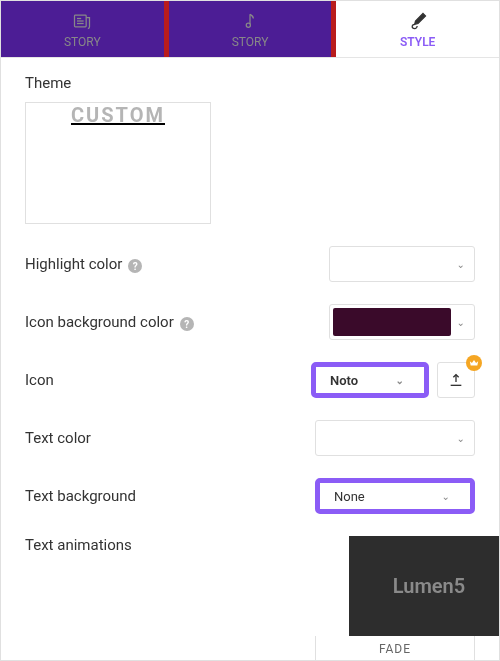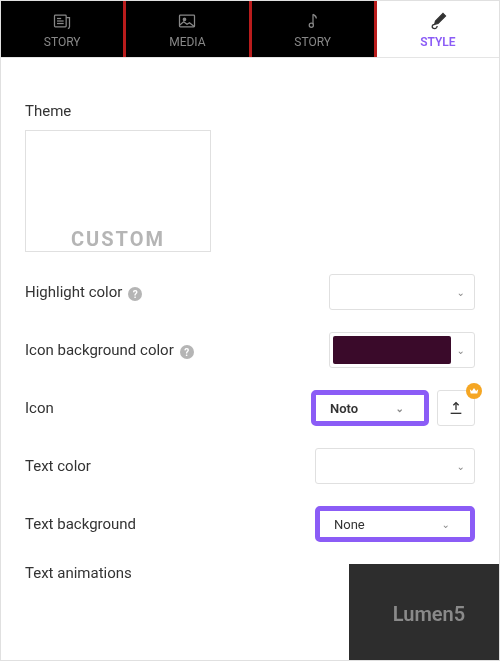--- a/index.html
+++ b/index.html
@@ -1,24 +1,24 @@
 <!DOCTYPE html>
 <html><head>
 <meta charset="utf-8">
 <style>
 * { box-sizing: border-box; margin: 0; padding: 0; font-family: -apple-system, BlinkMacSystemFont, "Segoe UI", Roboto, sans-serif; }
 body { width: 500px; height: 661px; background: #fff; border: 1px solid #e0e0e0; overflow: hidden; }
 .tabs { display: flex; border-bottom: 1px solid #e5e5e5; }
-.tab { flex: 1; display: flex; flex-direction: column; align-items: center; justify-content: center; padding: 10px 0 8px; font-size: 12px; color: #888; cursor: pointer; background: #000000; border-right: 3px solid #b91c1c; gap: 4px; }
+.tab { flex: 1; display: flex; flex-direction: column; align-items: center; justify-content: center; padding: 10px 0 8px; font-size: 12px; color: #888; cursor: pointer; background: #4c1d95; border-right: 5px solid #b91c1c; gap: 4px; }
 .tab:last-child { border-right: none; }
 .tab.active { background: #fff; color: #8b5cf6; font-weight: 600; }
 .tab .icon svg { width: 20px; height: 20px; display: block; }
 .content { padding: 16px 24px; }
-.section-label { font-size: 15px; color: #333; margin-bottom: 10px; margin-top: 28px; }
-.theme-box { width: 186px; height: 122px; border: 1px solid #e0e0e0; display: flex; align-items: flex-end; justify-content: center; margin-bottom: 22px; }
+.section-label { font-size: 15px; color: #333; margin-bottom: 10px; }
+.theme-box { width: 186px; height: 122px; border: 1px solid #e0e0e0; display: flex; align-items: flex-start; justify-content: center; margin-bottom: 22px; text-decoration: underline; }
 .theme-text { font-size: 20px; font-weight: 700; letter-spacing: 2px; color: #b5b5b5; }
 .row { display: flex; align-items: center; margin-bottom: 22px; }
 .row-label { flex: 1; font-size: 15px; color: #333; display: flex; align-items: flex-end; gap: 6px; }
 .help-icon { width: 14px; height: 14px; border-radius: 50%; background: #b5b5b5; color: #fff; font-size: 10px; font-weight: bold; display: inline-flex; align-items: center; justify-content: center; }
 .row-control { display: flex; align-items: center; gap: 8px; position: relative; }
 .color-swatch { width: 146px; height: 36px; border: 1px solid #e0e0e0; border-radius: 3px; display: flex; align-items: center; padding: 3px; cursor: pointer; }
 .color-fill { flex: 1; height: 100%; border-radius: 2px; }
 .chev { color: #888; font-size: 10px; padding: 0 6px; }
 .select-box { width: 118px; height: 36px; border: 5px solid #8b5cf6; border-radius: 5px; display: flex; align-items: center; padding: 0 14px; font-size: 13px; font-weight: 600; color: #333; cursor: pointer; justify-content: space-between; }
 .select-box.wide { width: 160px; font-weight: normal; }
@@ -40,30 +40,20 @@
     <span class="icon">
       <svg viewBox="0 0 24 24" fill="none" stroke="#888" stroke-width="1.5">
           <rect x="3" y="5" width="14" height="14" rx="1"></rect>
           <path d="M17 8h4v11a2 2 0 0 1-2 2"></path>
           <line x1="6" y1="9" x2="11" y2="9"></line>
           <line x1="6" y1="12" x2="14" y2="12"></line>
           <line x1="6" y1="15" x2="14" y2="15"></line>
         </svg>
     </span>
     <span>STORY</span>
-  </div>
-  <div class="tab">
-    <span class="icon">
-      <svg viewBox="0 0 24 24" fill="none" stroke="#888" stroke-width="1.5">
-          <rect x="3" y="5" width="18" height="14" rx="1"></rect>
-          <circle cx="9" cy="10" r="1.5" fill="#888"></circle>
-          <path d="M3 17l5-4 4 3 3-2 6 5"></path>
-        </svg>
-    </span>
-    <span>MEDIA</span>
   </div>
   <div class="tab">
     <span class="icon">
       <svg viewBox="0 0 24 24" fill="none" stroke="#888" stroke-width="1.5">
           <path d="M12 4v12"></path>
           <circle cx="10" cy="17" r="2.5"></circle>
           <path d="M12 4c2 1 4 2 4 5"></path>
         </svg>
     </span>
     <span>STORY</span>

